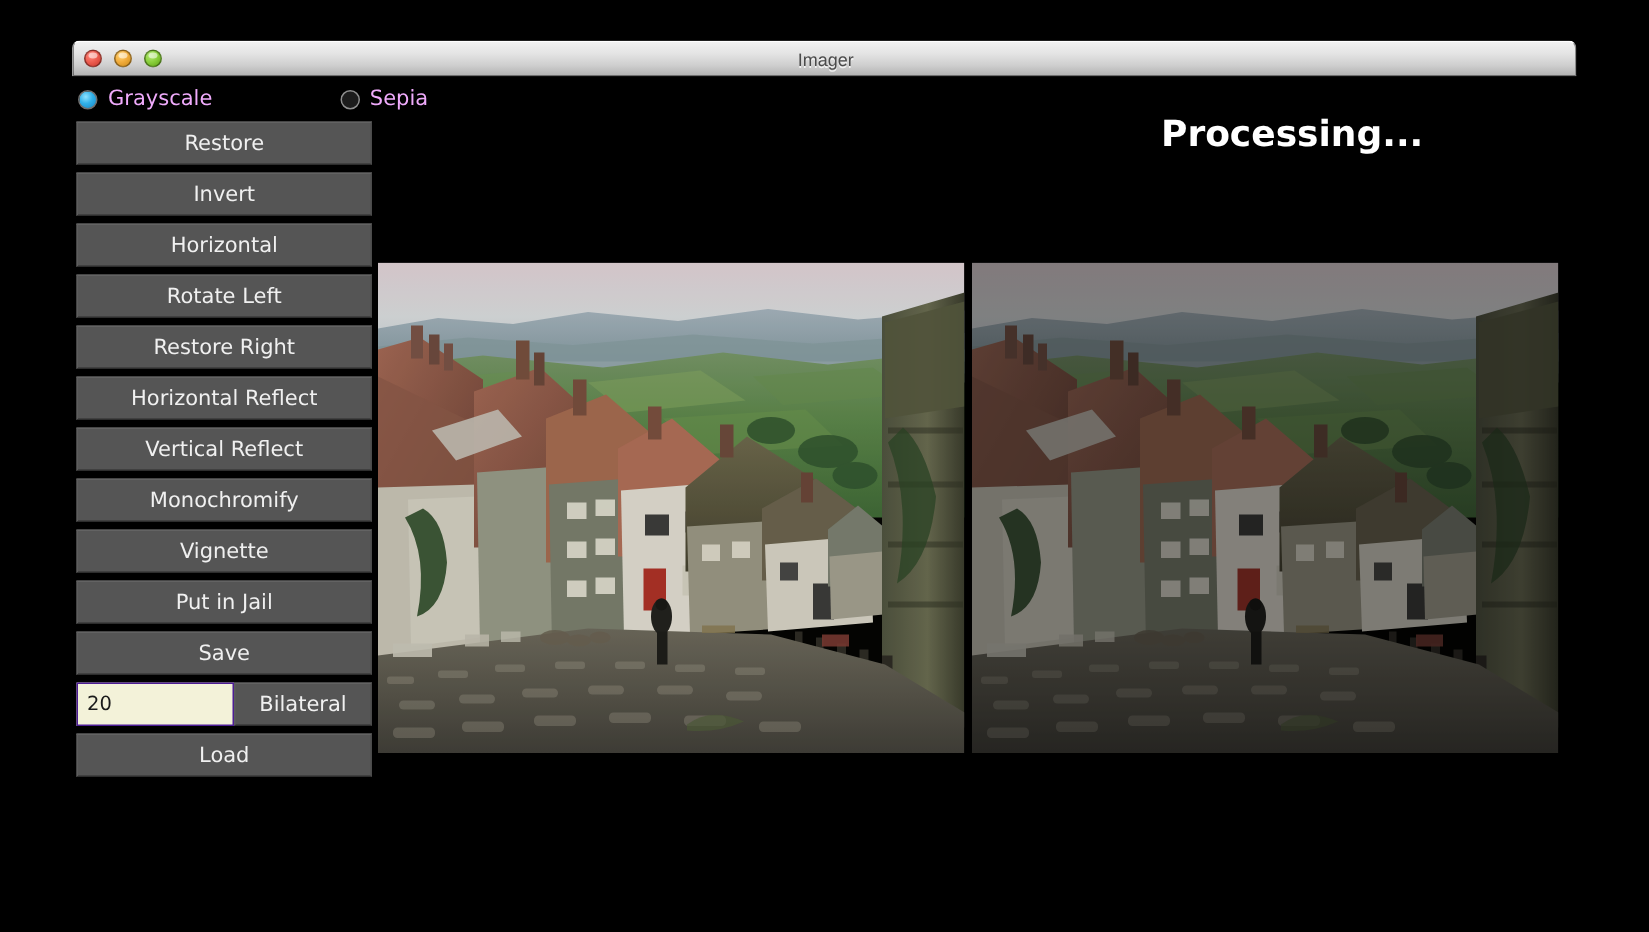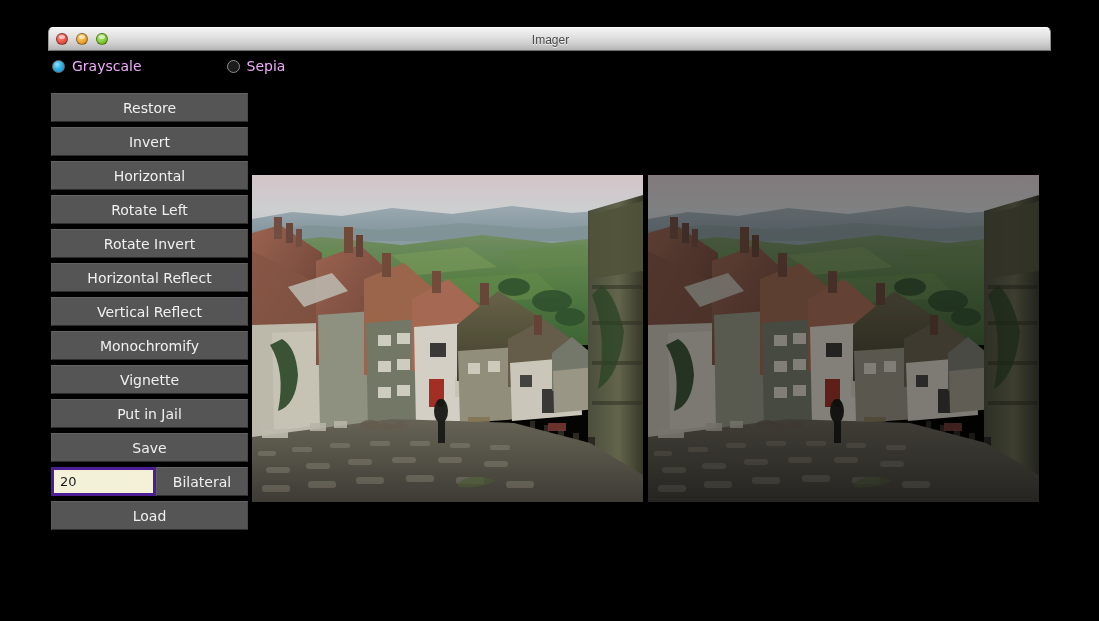--- a/index.html
+++ b/index.html
@@ -149,21 +149,21 @@
     color: #ffffff;
     font-family: "DejaVu Sans", sans-serif;
     letter-spacing: 0px;
     white-space: nowrap;
   }
 
   
   #buttons {
     position: absolute;
     left: 3px;
-    top: 42px;
+    top: 30px;
     width: 229px;
   }
 
   .btn {
     width: 197px;
     height: 29px;
     box-sizing: border-box;
     background: #555555;
     border-top: 1px solid #636363;
     border-left: 1px solid #5d5d5d;
@@ -186,21 +186,21 @@
     width: 197px;
     height: 29px;
     margin-bottom: 5px;
   }
 
   .txt-input {
     width: 105px;
     height: 29px;
     box-sizing: border-box;
     background: #f3f2d9;
-    border: 3px solid #4c1d95;
+    border: 1px solid #4c1d95;
     color: #1a1a1a;
     font-size: 13px;
     font-family: "DejaVu Sans", sans-serif;
     padding: 0 0 0 6px;
     display: flex;
     align-items: center;
     outline: none;
   }
 
   .btn.inline {
@@ -246,27 +246,28 @@
         <div class="radio-item">
           <span class="radio-dot on"></span>
           <span class="radio-label">Grayscale</span>
         </div>
         <div class="radio-item">
           <span class="radio-dot"></span>
           <span class="radio-label">Sepia</span>
         </div>
       </div>
 
+      <div id="processing">Processing...</div>
 
       <div id="buttons">
         <div class="btn">Restore</div>
         <div class="btn">Invert</div>
         <div class="btn">Horizontal</div>
         <div class="btn">Rotate Left</div>
-        <div class="btn">Rotate Invert</div>
+        <div class="btn">Restore Right</div>
         <div class="btn">Horizontal Reflect</div>
         <div class="btn">Vertical Reflect</div>
         <div class="btn">Monochromify</div>
         <div class="btn">Vignette</div>
         <div class="btn">Put in Jail</div>
         <div class="btn">Save</div>
 
         <div class="btn-row">
           <div class="txt-input" placeholder="">20</div>
           <div class="btn inline">Bilateral</div>

